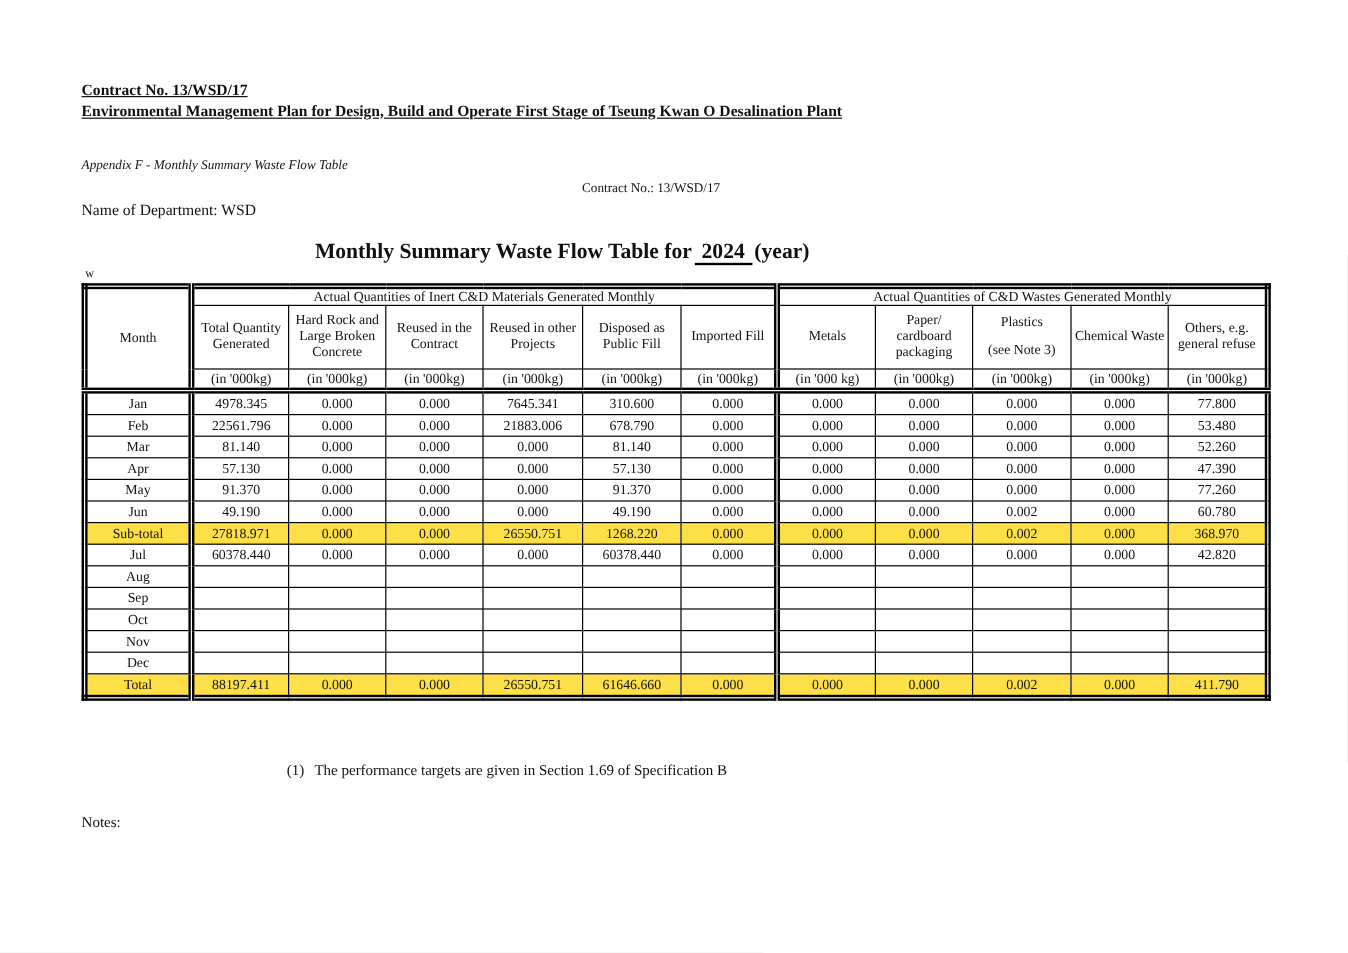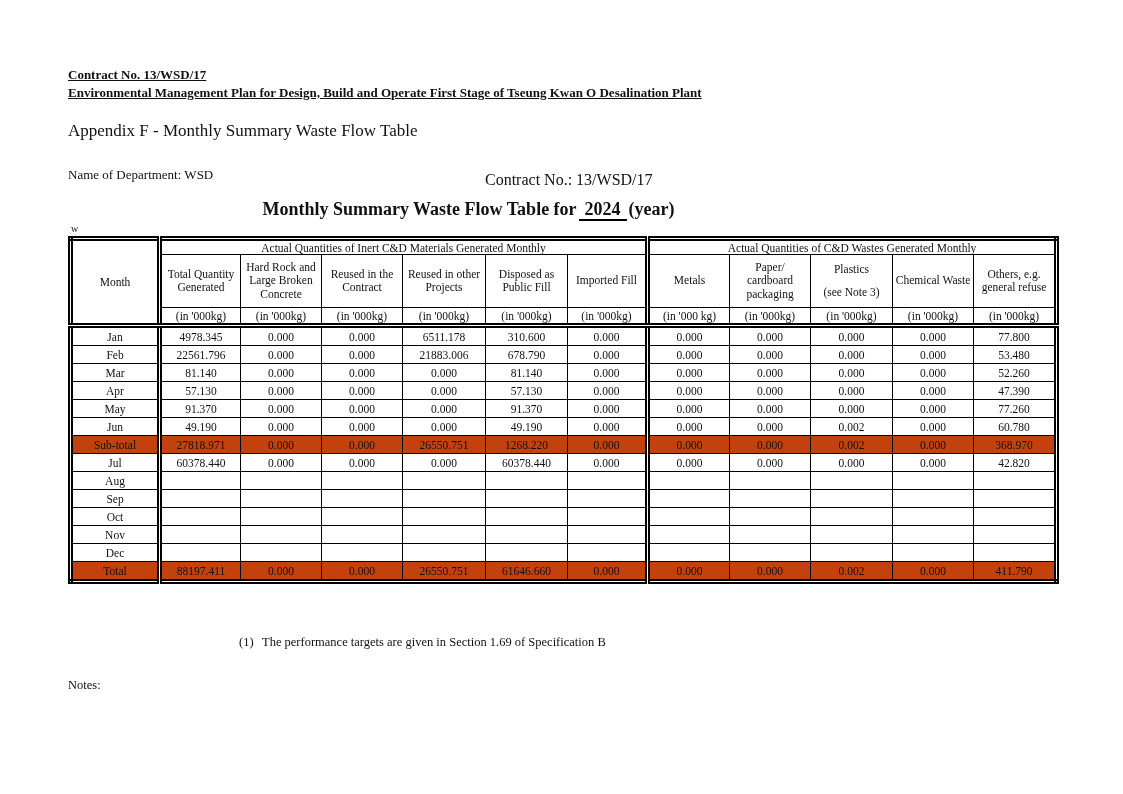--- a/index.html
+++ b/index.html
@@ -15,30 +15,30 @@
     overflow: hidden;
   }
   
   #hdr {
     position: absolute; left: 68px; top: 66px;
     font-size: 13px; font-weight: bold; line-height: 17.5px;
     white-space: nowrap;
     text-decoration: underline;
   }
   #appendix {
-    position: absolute; left: 68px; top: 121px;
-    font-size: 17px; white-space: nowrap;
+    position: absolute; left: 68px; top: 132px;
+    font-size: 11px; white-space: nowrap; font-style: italic;
   }
   #dept {
     position: absolute; left: 68px; top: 167px;
     font-size: 13px; white-space: nowrap;
   }
   #contractno {
-    position: absolute; left: 485px; top: 171px;
-    font-size: 16px; white-space: nowrap;
+    position: absolute; left: 485px; top: 151px;
+    font-size: 11px; white-space: nowrap;
   }
   
   #title {
     position: absolute; left: 0; top: 199px; width: 937px;
     text-align: center; font-size: 18px; font-weight: bold;
     white-space: nowrap;
   }
   #title .year {
     border-bottom: 2px solid #000;
     padding: 0 6px; margin: 0 2px;
@@ -64,21 +64,21 @@
     font-weight: normal;
     overflow: hidden;
   }
   .gsep { border-left: 5px double #000; }
   tr.grouphead th { height: 13px; font-size: 11.5px; }
   tr.colhead th { height: 52px; line-height: 13.5px; }
   tr.colhead th .sub { margin-top: 9px; }
   th.monthhead { border-bottom: 5px double #000; }
   tr.units td { height: 15px; border-bottom: 5px double #000; }
   tbody td { height: 17px; }
-  tr.shade td { background: #c2410c; }
+  tr.shade td { background: #fde047; }
   
   #notes {
     position: absolute; left: 68px; top: 634px;
     font-size: 12.5px; line-height: 17.5px;
   }
   #notes .lbl { position: absolute; left: 0; top: 17px; margin-top: 26px; }
   #notes .items { position: absolute; left: 171px; top: 0; width: 640px; }
   #notes .item { white-space: nowrap; margin-bottom: 0; }
   #notes .item .num { display: inline-block; width: 23px; }
   
@@ -177,21 +177,21 @@
             <td>(in '000kg)</td>
             <td>(in '000kg)</td>
           </tr>
         </thead>
       <tbody>
           <tr>
             <td>Jan</td>
             <td class="gsep">4978.345</td>
             <td>0.000</td>
             <td>0.000</td>
-            <td>6511.178</td>
+            <td>7645.341</td>
             <td>310.600</td>
             <td>0.000</td>
             <td class="gsep">0.000</td>
             <td>0.000</td>
             <td>0.000</td>
             <td>0.000</td>
             <td>77.800</td>
           </tr>
           <tr>
             <td>Feb</td>

